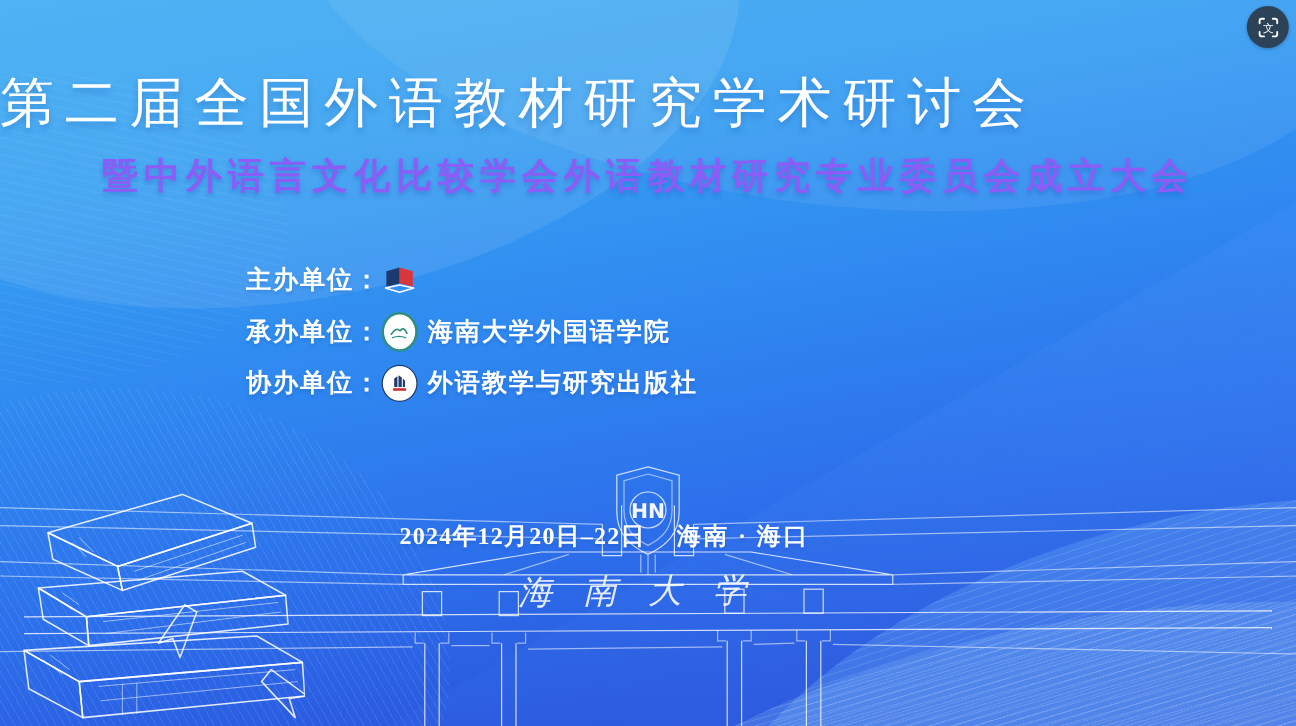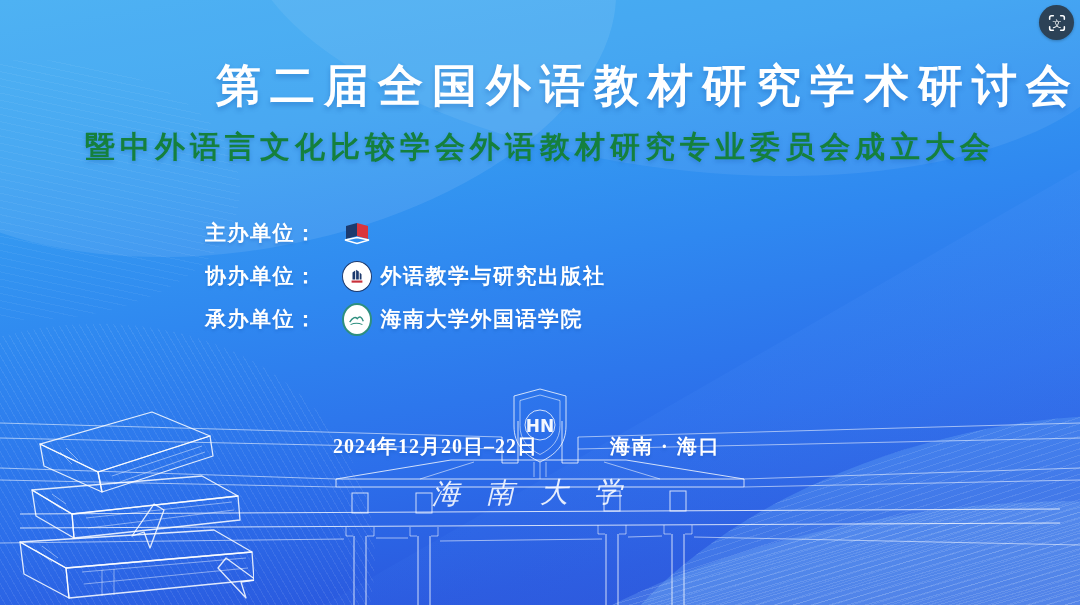--- a/index.html
+++ b/index.html
@@ -26,37 +26,37 @@
   .tex-left{top:330px;left:-260px;width:640px;height:520px;border-radius:50%;
     background-image:repeating-linear-gradient(78deg,rgba(255,255,255,0.08) 0 1px,rgba(255,255,255,0) 1px 6px);
     transform:rotate(-18deg);}
   .tex-topleft{top:60px;left:-180px;width:420px;height:260px;border-radius:50%;
     background-image:repeating-linear-gradient(12deg,rgba(255,255,255,0.05) 0 1px,rgba(255,255,255,0) 1px 7px);}
   
   .translate-btn{top:5px;right:6px;width:35px;height:35px;border-radius:50%;
     background:#2C4257;display:flex;align-items:center;justify-content:center;cursor:pointer;
     box-shadow:0 1px 3px rgba(0,0,0,0.25);}
   
-  .title1{top:56px;left:0;width:1080px;text-align:right;color:#fff;
-    font-size:45px;font-weight:bold;letter-spacing:9px;
+  .title1{top:56px;left:0;width:1080px;text-align:left;color:#fff;
+    font-size:45px;font-weight:normal;letter-spacing:9px;
     text-shadow:0 3px 5px rgba(10,70,160,0.30);white-space:nowrap;}
-  .title2{top:127px;left:0;width:1080px;text-align:center;color:#15803d;
+  .title2{top:127px;left:0;width:1080px;text-align:center;color:#8b5cf6;
     font-size:30px;font-weight:bold;letter-spacing:5px;
     text-shadow:0 2px 4px rgba(10,70,160,0.28);white-space:nowrap;font-family:Liberation Mono, monospace;}
   
   .orgs{top:218px;left:205px;display:flex;flex-direction:column;gap:13px;}
   .org-row{display:flex;align-items:center;height:30px;color:#fff;font-weight:bold;
     font-size:21px;letter-spacing:1.5px;text-shadow:0 2px 3px rgba(10,70,160,0.25);white-space:nowrap;}
-  .org-label{margin-right:24px;}
+  .org-label{margin-right:0;}
   .org-logo{width:30px;height:30px;margin-right:9px;display:flex;align-items:center;justify-content:center;flex:0 0 auto;}
   .seal{width:29px;height:29px;border-radius:50%;background:#fff;display:flex;align-items:center;justify-content:center;}
   
   .event-date{top:433px;left:333px;color:#fff;font-weight:bold;font-size:20px;letter-spacing:1px;
     text-shadow:0 2px 3px rgba(10,70,160,0.25);white-space:nowrap;text-align:center;}
-  .event-loc{top:433px;left:610px;color:#fff;font-weight:bold;font-size:20px;letter-spacing:2px;
+  .event-loc{top:433px;left:564px;color:#fff;font-weight:bold;font-size:20px;letter-spacing:2px;
     text-shadow:0 2px 3px rgba(10,70,160,0.25);white-space:nowrap;}
   
   .gate-svg{top:375px;left:0;}
   .books-svg{top:386px;left:2px;}
   svg .ln{fill:none;stroke:rgba(255,255,255,0.78);stroke-width:1;}
   svg .ln2{fill:none;stroke:rgba(255,255,255,0.55);stroke-width:1;}
   svg .bk{fill:none;stroke:rgba(255,255,255,0.85);stroke-width:1.3;stroke-linejoin:round;}
   svg .bk2{fill:none;stroke:rgba(255,255,255,0.55);stroke-width:0.8;}
 </style>
 </head>
@@ -155,39 +155,39 @@
     <span class="org-label">主办单位：</span>
     <span class="org-logo">
       <svg width="30" height="26" viewBox="0 0 30 26">
         <path d="M15,3 L4,6 V19 L15,16 Z" fill="#1C3A6E"></path>
         <path d="M15,3 L26,6 V19 L15,16 Z" fill="#D8353D"></path>
         <path d="M3,20 L15,17.5 L27,20 L15,23.5 Z" fill="none" stroke="#fff" stroke-width="1.4"></path>
       </svg>
     </span>
   </div>
   <div class="org-row">
+    <span class="org-label">承办单位：</span>
+    <span class="org-logo">
+      <span class="seal" style="border:2px solid #2E8F7F;">
+        <svg width="17" height="17" viewBox="0 0 20 20">
+          <path d="M2,13 Q7,5 11,9 Q15,4 18,12" fill="none" stroke="#2E8F7F" stroke-width="1.6"></path>
+          <path d="M3,16 Q10,13 17,16" fill="none" stroke="#2E8F7F" stroke-width="1.2"></path>
+        </svg>
+      </span>
+    </span>
+    <span>海南大学外国语学院</span>
+  </div>
+  <div class="org-row">
     <span class="org-label">协办单位：</span>
     <span class="org-logo">
       <span class="seal" style="border:1.5px solid #1C3A6E;">
         <svg width="18" height="18" viewBox="0 0 20 20">
           <path d="M5,14 V6 L8,4 V14 Z M9,14 V3 L12,5 V14 Z M13,14 V6 L15,8 V14 Z" fill="#1C3A6E"></path>
           <rect x="4" y="15" width="12" height="2.4" fill="#C9303A"></rect>
         </svg>
       </span>
     </span>
     <span>外语教学与研究出版社</span>
   </div>
-  <div class="org-row">
-    <span class="org-label">承办单位：</span>
-    <span class="org-logo">
-      <span class="seal" style="border:2px solid #2E8F7F;">
-        <svg width="17" height="17" viewBox="0 0 20 20">
-          <path d="M2,13 Q7,5 11,9 Q15,4 18,12" fill="none" stroke="#2E8F7F" stroke-width="1.6"></path>
-          <path d="M3,16 Q10,13 17,16" fill="none" stroke="#2E8F7F" stroke-width="1.2"></path>
-        </svg>
-      </span>
-    </span>
-    <span>海南大学外国语学院</span>
-  </div>
 </div>
 
 <div class="abs event-date">2024年12月20日–22日</div>
 <div class="abs event-loc">海南 · 海口</div>
 
 </body></html>

